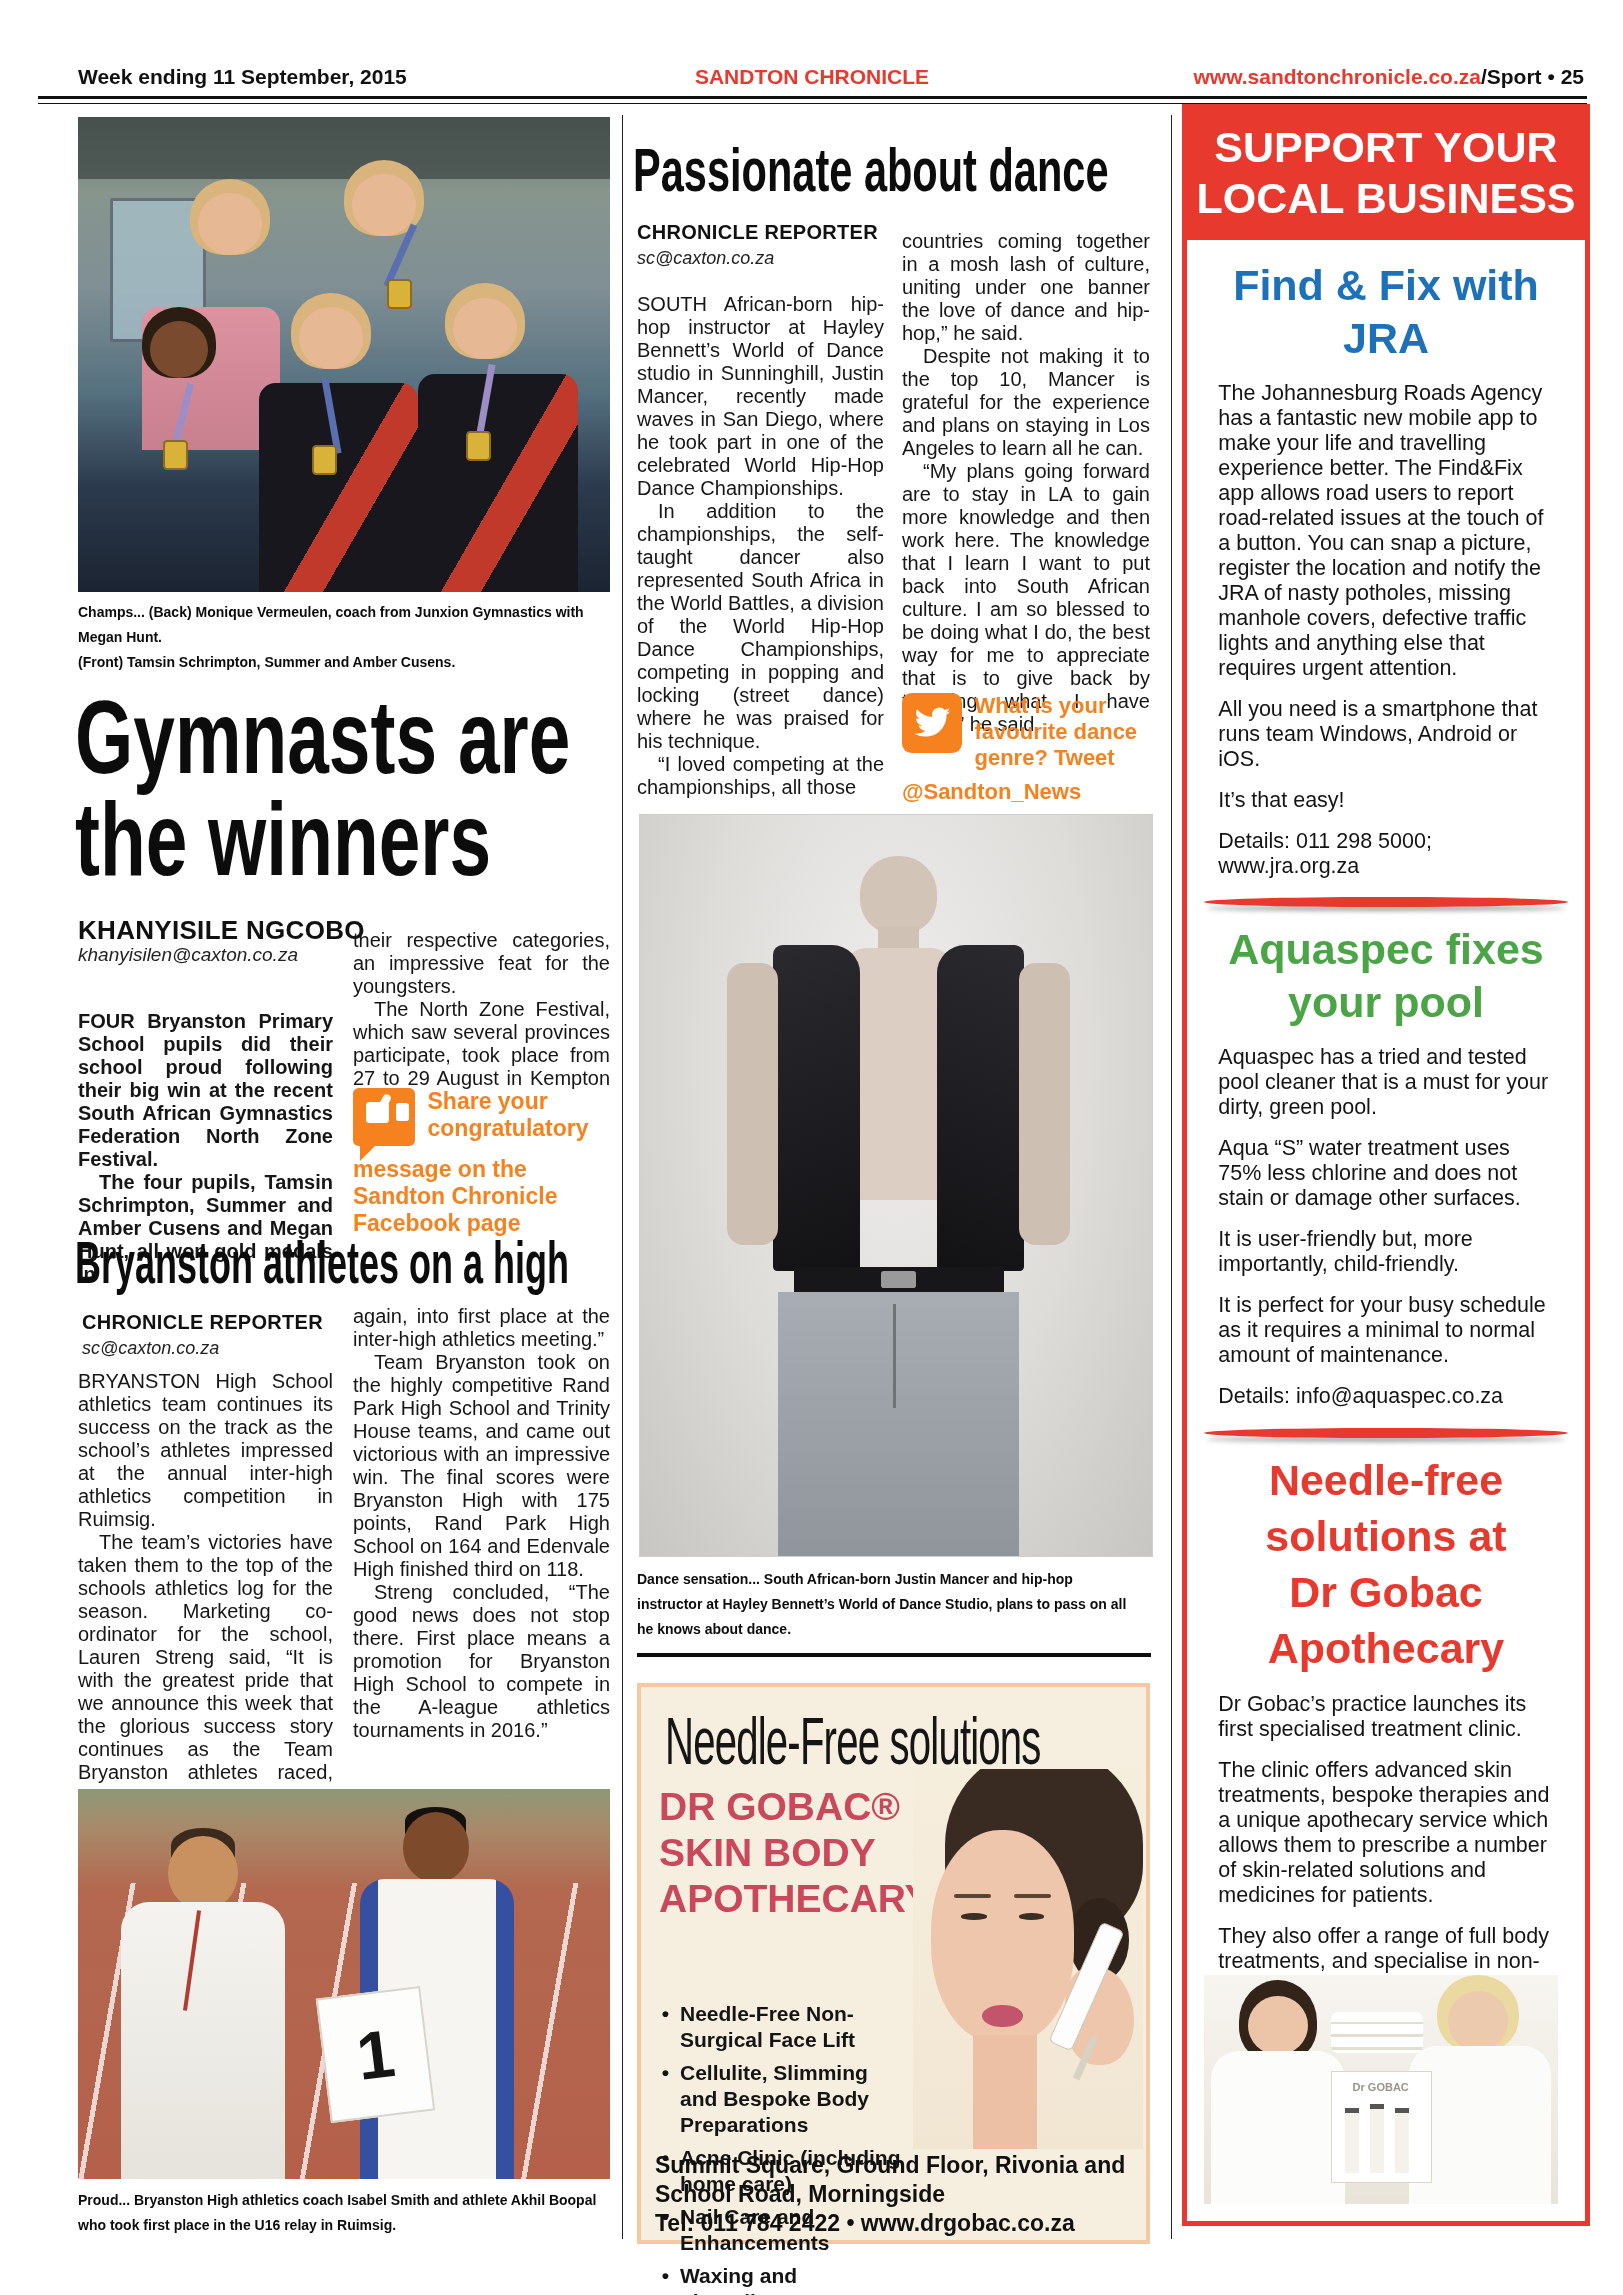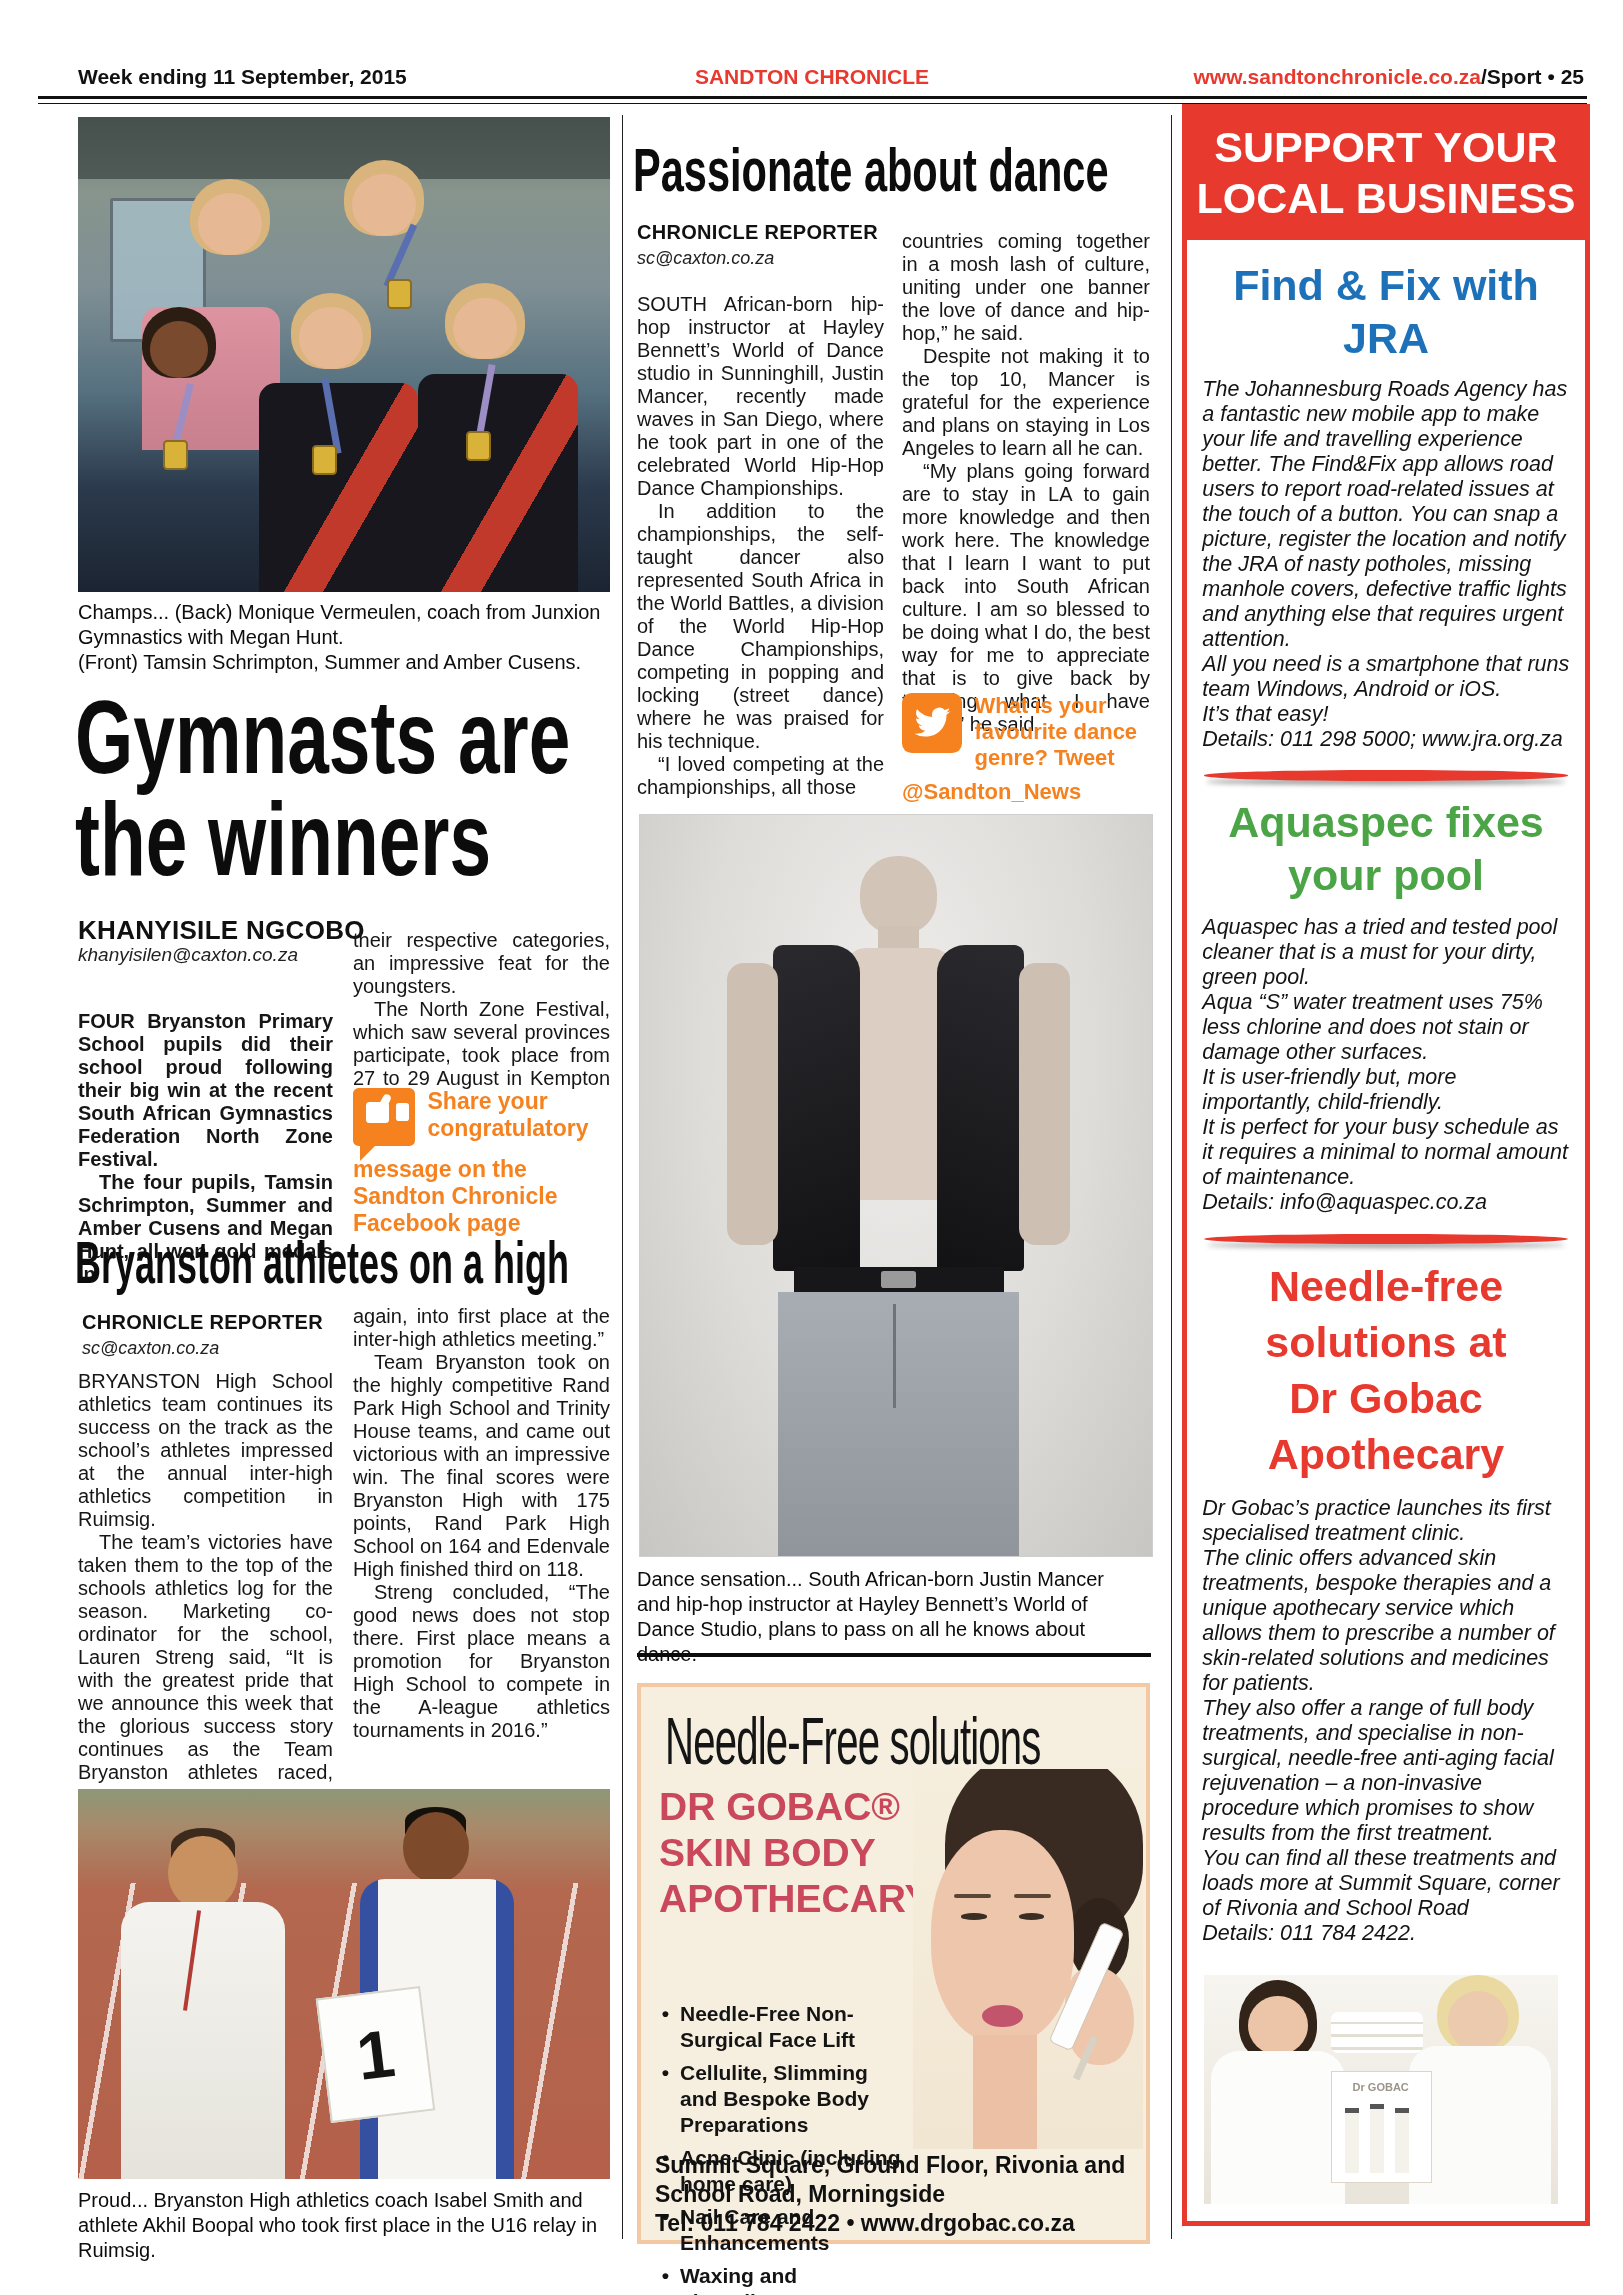--- a/index.html
+++ b/index.html
@@ -15,21 +15,21 @@
   .hdr-rule2{left:38px;right:37px;top:103px;height:1.4px;background:#111;}
   .vline{width:1.4px;background:#222;top:115px;height:2124px;}
   
   .headline{font-weight:bold;color:#0c0c0c;line-height:0.98;white-space:pre-line;}
   .condense{display:inline-block;transform-origin:0 50%;white-space:pre-line;}
   .byline{font-size:26px;font-weight:bold;letter-spacing:0.3px;}
   .email{font-size:19px;font-style:italic;color:#222;}
   .cols{font-size:20px;line-height:23px;text-align:justify;color:#161616;}
   .cols p{margin:0;}
   .cols p + p{text-indent:21px;}
-  .caption{font-size:20px;font-weight:normal;line-height:25px;color:#0c0c0c;}
+  .caption{font-size:14px;font-weight:bold;line-height:25px;color:#0c0c0c;}
   .pre{white-space:pre-line;}
   
   .callout{color:#f5821f;font-weight:bold;font-size:23px;line-height:27px;}
   .callout .row{display:flex;gap:12.5px;align-items:flex-start;}
   .co-icon{flex:0 0 auto;width:62px;height:58px;background:#f5821f;border-radius:5.6px;position:relative;}
   .co-icon:after{content:"";position:absolute;left:7px;bottom:-15.3px;border:9.7px solid transparent;border-top-color:#f5821f;border-left-color:#f5821f;}
   .thumb{position:absolute;left:12.5px;top:14px;width:23.6px;height:21px;background:#fff;border-radius:3.5px;}
   .thumb:before{content:"";position:absolute;left:15.3px;top:-8.3px;width:8.3px;height:15.3px;background:#fff;border-radius:4.2px;transform:rotate(28deg);}
   .thumb:after{content:"";position:absolute;left:30.5px;top:1.4px;width:12.5px;height:18px;background:#fff;border-radius:2.8px;}
   .tw-icon{flex:0 0 auto;width:60px;height:60px;background:#f5821f;border-radius:9.7px;display:flex;align-items:center;justify-content:center;}
@@ -93,21 +93,21 @@
   .adp .drop{left:70%;top:40%;width:10%;height:34%;background:#fdfdfd;border:1.4px solid #cfc6b6;border-radius:5.6px;transform:rotate(24deg);}
   .adp .tip{left:73.5%;top:70%;width:3%;height:12%;background:#d8d2c4;transform:rotate(24deg);}
   
   .sb-box{border:5.6px solid #e8392f;background:#fff;}
   .sb-banner{background:#e8392f;color:#fff;text-align:center;font-weight:bold;font-size:43px;line-height:51px;white-space:pre-line;padding-top:12.5px;height:118px;}
   .sb-h{font-weight:bold;text-align:center;line-height:53px;white-space:pre-line;}
   .sb-h.jra{color:#1d71b8;font-size:43px;}
   .sb-h.aqua{color:#4ba546;font-size:43px;}
   .sb-h.gob{color:#e8392f;font-size:43px;line-height:56px;}
   .sb-body{font-size:21.5px;line-height:25px;color:#141414;}
-  .sb-body p{margin:0;font-style:italic;}
+  .sb-body p{margin:16px;}
   .swoosh{height:10.4px;background:#e8392f;border-radius:50%;box-shadow:0 6.2px 4.9px -2.8px #8e8e8e;}
   .sp{background:linear-gradient(180deg,#f7f5f0,#e9e4da);}
   .sp .hairL{left:10%;top:2%;width:22%;height:36%;background:#33241a;border-radius:50% 50% 42% 42%;}
   .sp .faceL{left:12.5%;top:9%;width:17%;height:26%;background:#ecc5a9;border-radius:50%;}
   .sp .bodyL{left:2%;top:33%;width:38%;height:70%;background:#fcfcfa;border-radius:28px 28px 0 0;}
   .sp .hairR{left:66%;top:0;width:23%;height:34%;background:#ead9a0;border-radius:50% 50% 46% 46%;}
   .sp .faceR{left:69%;top:7%;width:17%;height:26%;background:#eccaae;border-radius:50%;}
   .sp .bodyR{left:58%;top:31%;width:40%;height:72%;background:#fbfbf9;border-radius:28px 28px 0 0;}
   .sp .towels{left:36%;top:16%;width:26%;height:18%;background:repeating-linear-gradient(180deg,#ffffff 0 9.7px,#e3ded2 9.7px 12.5px);border-radius:7px;}
   .sp .stand{left:36%;top:42%;width:28%;height:48%;background:#ffffff;border:1.4px solid #ddd6c6;}

